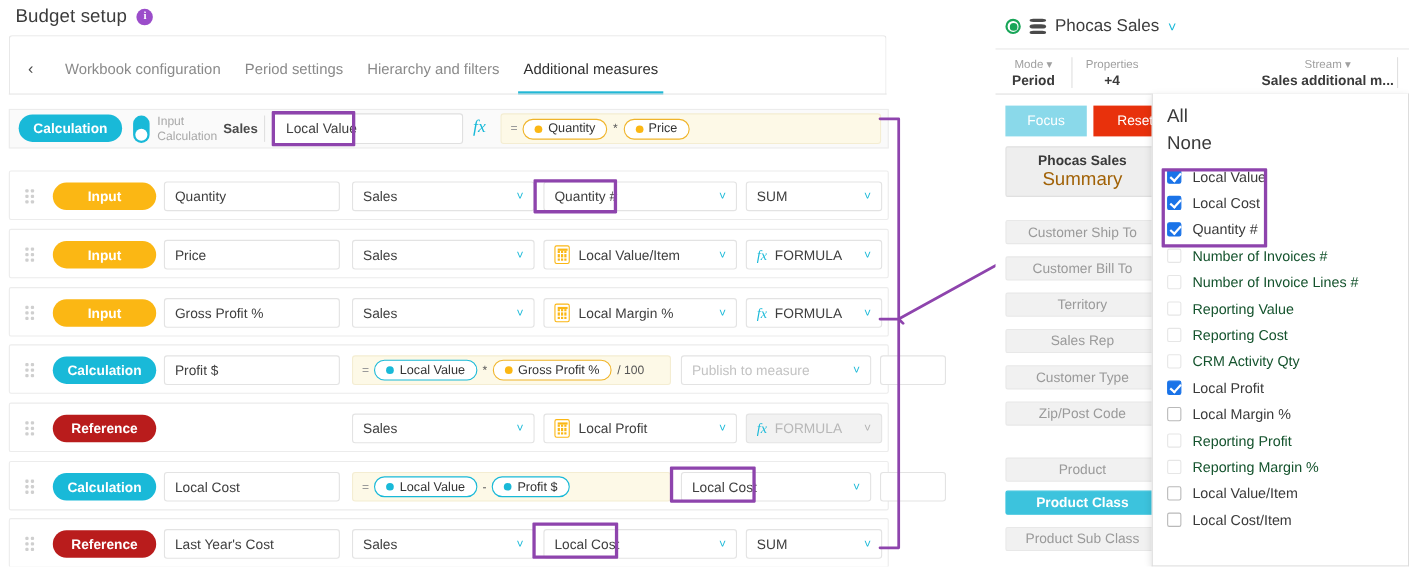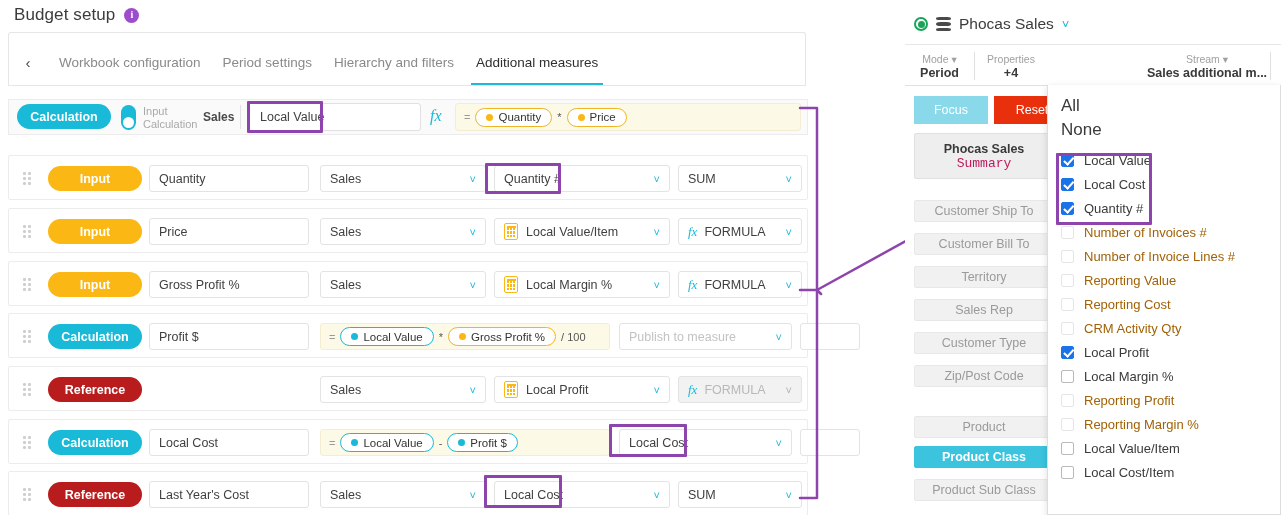--- a/index.html
+++ b/index.html
@@ -143,41 +143,41 @@
   .btn { position: absolute; top: 96px; height: 28px; color: #fff; font-size: 12.5px;
          display: flex; align-items: center; justify-content: center; cursor: pointer; }
   .btn.focus { left: 9px; width: 74px; background: #8ad9ea; }
   .btn.reset { left: 89px; width: 76px; background: #e8310c; }
   .btn.edge  { left: 367px; width: 9px; background: #19b9d8; }
 
   .summary-card { position: absolute; left: 9px; top: 133px; width: 140px; height: 46px;
                   background: #eeeeee; border: 1px solid #e0e0e0; border-radius: 2px;
                   display: flex; flex-direction: column; align-items: center; justify-content: center; }
   .summary-card .t1 { font-size: 12.5px; font-weight: bold; color: #3a3a3a; }
-  .summary-card .t2 { font-size: 13px; color: #be185d; font-family: Liberation Mono, monospace; }
+  .summary-card .t2 { font-size: 17px; color: #a16207; }
 
   .dim { position: absolute; left: 9px; width: 140px; height: 22px; background: #f1f1f1;
          border: 1px solid #e8e8e8; border-radius: 2px; display: flex; align-items: center;
          justify-content: center; font-size: 12.5px; color: #9a9a9a; cursor: pointer; }
   .dim.sel { background: #3cc3dd; border-color: #3cc3dd; color: #fff; font-weight: bold; }
 
   
   .dropdown { position: absolute; left: 1047px; top: 85px; width: 234px; height: 430px;
               background: #fff; border: 1px solid #ddd; border-top: none;
               box-shadow: 0 2px 7px rgba(0,0,0,.13); }
   .dd-item { height: 24px; display: flex; align-items: center; padding-left: 13px;
              font-size: 17px; color: #3a3a3a; cursor: pointer; }
   .dd-opt { height: 24px; display: flex; align-items: center; gap: 10px;
             padding-left: 13px; font-size: 13px; color: #3a3a3a; cursor: pointer; }
   .cb { width: 13px; height: 13px; border: 1px solid #b9b9b9; border-radius: 2px;
         background: #fff; flex: none; position: relative; }
   .cb.on { background: #1a73e8; border-color: #1a73e8; }
   .cb.on::after { content: ""; position: absolute; left: 4px; top: 0.5px; width: 3.5px; height: 7.5px;
                   border: solid #fff; border-width: 0 2px 2px 0; transform: rotate(42deg); }
-  .dd-opt.off { color: #a16207; }
+  .dd-opt.off { color: #14532d; }
   .dd-opt.off .cb { border-color: #e6e6e6; }
   .dd-spacer { height: 6px; }
 </style>
 </head>
 <body>
 
 <div class="root">
 
   <div class="left-pane">
 

